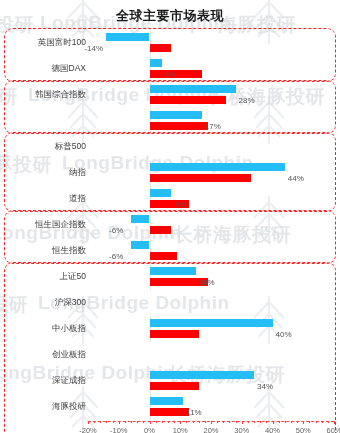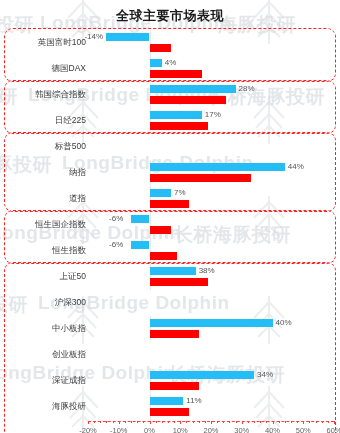--- a/index.html
+++ b/index.html
@@ -67,21 +67,21 @@
     position:absolute;height:8px;
   }
   .bar.blue{background:#25bdf5;top:3px;}
   .bar.red{background:#ff0000;top:14px;}
   .vlabel{
     position:absolute;
     font-size:8px;color:#555;
     white-space:nowrap;
     line-height:1;
   }
-  .vlabel.blue-lab{top:3px;}
+  .vlabel.blue-lab{top:15px;}
 
   
   .group-box{
     position:absolute;
     border:1px dashed #ff2020;
     border-radius:9px;
     pointer-events:none;
     z-index:6;
   }
 
@@ -287,21 +287,20 @@
         <div class="row">
           <div class="row-label">韩国综合指数</div>
           <div class="bars">
             <div class="zeroline" style="left: 61.5px;"></div>
             <div class="bar blue" style="left: 61.5px; width: 86.1px; background: rgb(37, 189, 245);"></div>
             <div class="bar red" style="left: 61.5px; width: 76.875px; background: rgb(255, 0, 0);"></div>
             <div class="vlabel blue-lab" style="left: 150.6px;">28%</div>
           </div>
         </div>
         <div class="row">
-          <div class="row-label">日经225</div>
           <div class="bars">
             <div class="zeroline" style="left: 61.5px;"></div>
             <div class="bar blue" style="left: 61.5px; width: 52.275px; background: rgb(37, 189, 245);"></div>
             <div class="bar red" style="left: 61.5px; width: 58.425px; background: rgb(255, 0, 0);"></div>
             <div class="vlabel blue-lab" style="left: 116.775px;">17%</div>
           </div>
         </div>
         <div class="row">
           <div class="row-label">标普500</div>
         </div>

